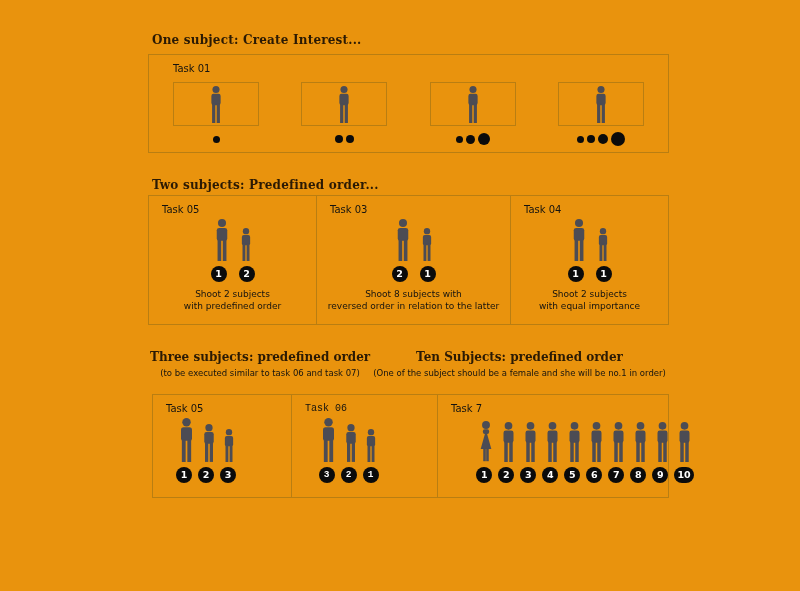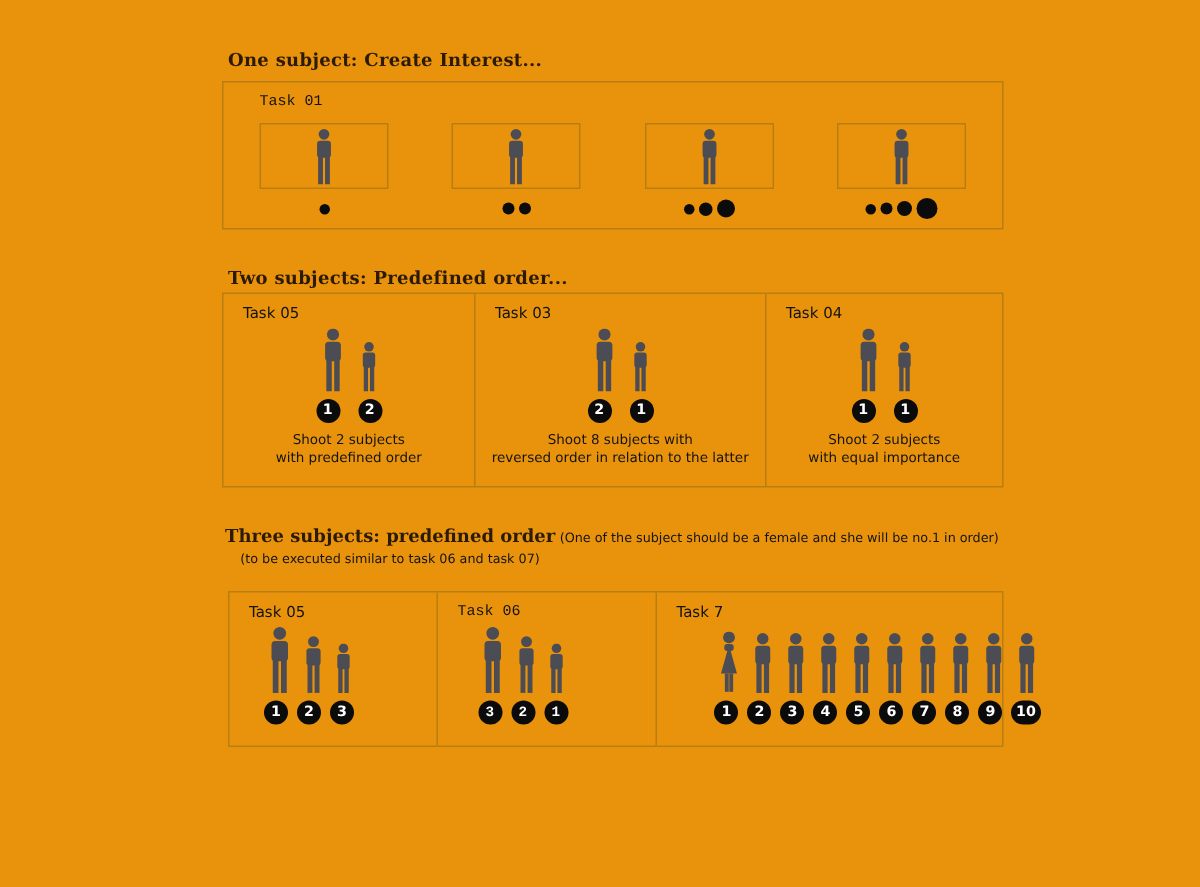--- a/index.html
+++ b/index.html
@@ -18,21 +18,21 @@
   .s2-title{left:152px;top:178px;}
 
   .box{position:absolute;border:1px solid var(--border);box-sizing:border-box;}
   .s1-box{left:148px;top:54px;width:521px;height:99px;}
   .s2-box{left:148px;top:195px;width:521px;height:130px;display:flex;}
   .s3-box{left:152px;top:394px;width:517px;height:104px;display:flex;gap:32px;}
 
   .task-label{
     position:absolute;font-size:10px;color:var(--text);white-space:nowrap;
   }
-  .s1-box .task-label{left:24px;top:8px;font-family:Liberation Mono, monospace;}
+  .s1-box .task-label{left:24px;top:8px;}
 
   .frames{
     position:absolute;left:0;top:27px;width:100%;box-sizing:border-box;
     padding:0 24px;display:flex;justify-content:space-between;
   }
   .frame-group{width:86px;display:flex;flex-direction:column;align-items:center;}
   .frame{
     width:86px;height:44px;border:1px solid var(--border);box-sizing:border-box;
     display:flex;align-items:flex-end;justify-content:center;padding-bottom:2px;
   }
@@ -218,20 +218,21 @@
           <div>with equal importance</div>
         </div>
       </div>
     </div>
 
   <div class="s3-head s3-head-left">
     <div class="t">Three subjects: predefined order</div>
     <div class="s">(to be executed similar to task 06 and task 07)</div>
   </div>
   <div class="s3-head s3-head-right">
+    <div class="t">Ten Subjects: predefined order</div>
     <div class="s">(One of the subject should be a female and she will be no.1 in order)</div>
   </div>
   <div class="box s3-box" id="s3-box">
       <div class="cell">
         <div class="task-label">Task 05</div>
         <div class="persons">
           <svg class="person-icon" width="19" height="44" viewBox="0 0 44 104" xmlns="http://www.w3.org/2000/svg">
             <circle cx="22" cy="10" r="10"></circle>
             <rect x="9" y="22" width="26" height="32" rx="6"></rect>
             <rect x="11" y="50" width="9" height="54"></rect>

